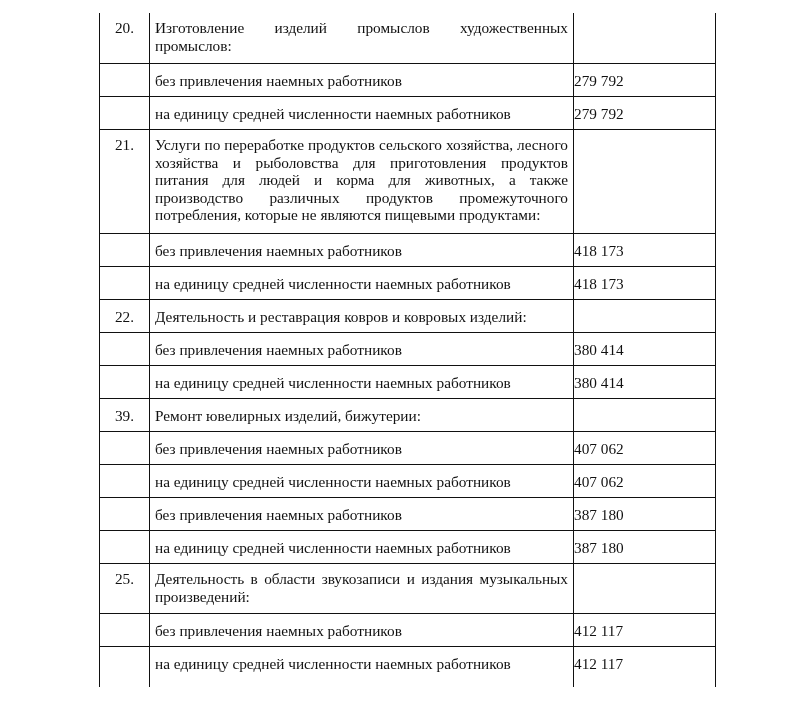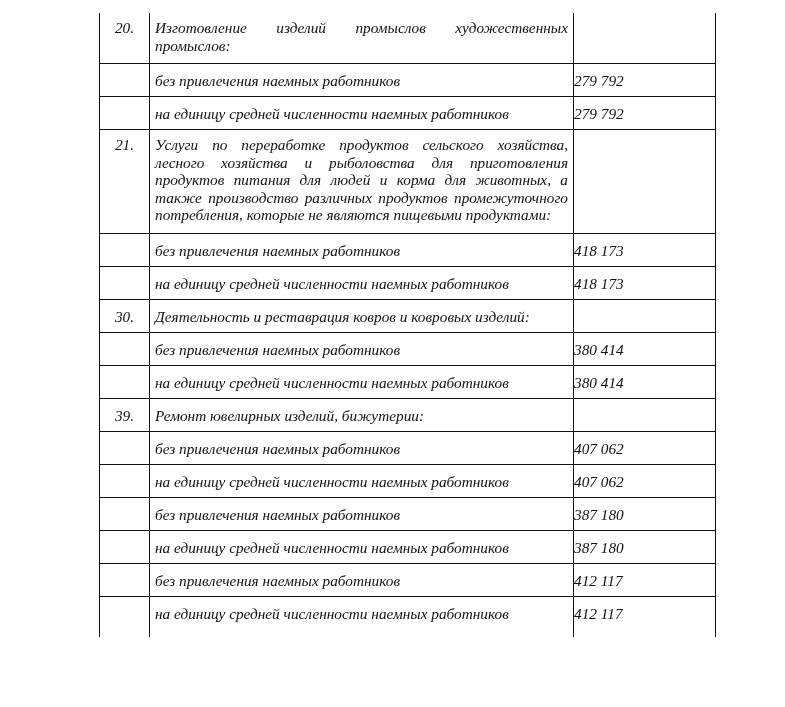--- a/index.html
+++ b/index.html
@@ -1,18 +1,18 @@
 <!DOCTYPE html>
 <html><head>
 <meta charset="utf-8">
 <style>
   html, body { margin: 0; padding: 0; background: #ffffff; }
   body { width: 785px; height: 707px; overflow: hidden; position: relative;
          font-family: "Liberation Serif", "DejaVu Serif", serif; color: #111; }
-  .page { position: absolute; left: 0; top: 0; width: 785px; height: 616px; background: #fff; font-style: italic; }
+  .page { position: absolute; left: 0; top: 0; width: 785px; height: 616px; background: #fff; }
   table.doc-table {
     position: absolute; left: 99px; top: 13px;
     border-collapse: collapse; table-layout: fixed; width: 605px;
   }
   table.doc-table td {
     border: 1.4px solid #111; padding: 0; vertical-align: top;
     font-size: 15.3px; line-height: 17.5px;
   }
   table.doc-table tr.first td { border-top: none; }
   table.doc-table tr.last td { border-bottom: none; }
@@ -86,21 +86,21 @@
       <td class="desc">
             <div class="cell-in">на единицу средней численности наемных работников</div>
           </td>
       <td class="val">
             <div class="cell-in">418 173</div>
           </td>
     </tr>
 
     <tr class="sub">
       <td class="num">
-            <div class="cell-in">30.</div>
+            <div class="cell-in">22.</div>
           </td>
       <td class="desc">
             <div class="cell-in">Деятельность и реставрация ковров и ковровых изделий:</div>
           </td>
       <td class="val"></td>
     </tr>
     <tr class="sub">
       <td class="num"></td>
       <td class="desc">
             <div class="cell-in">без привлечения наемных работников</div>
@@ -159,20 +159,31 @@
     <tr class="sub">
       <td class="num"></td>
       <td class="desc">
             <div class="cell-in">на единицу средней численности наемных работников</div>
           </td>
       <td class="val">
             <div class="cell-in">387 180</div>
           </td>
     </tr>
 
+    <tr>
+      <td class="num" style="height:49px">
+            <div class="cell-in" style="padding-top:6px">25.</div>
+          </td>
+      <td class="desc">
+            <div class="cell-in" style="padding-top:6px">
+              <span class="desc-text">Деятельность в области звукозаписи и издания музыкальных произведений:</span>
+            </div>
+          </td>
+      <td class="val"></td>
+    </tr>
     <tr class="sub">
       <td class="num"></td>
       <td class="desc">
             <div class="cell-in">без привлечения наемных работников</div>
           </td>
       <td class="val">
             <div class="cell-in">412 117</div>
           </td>
     </tr>
     <tr class="sub last">

